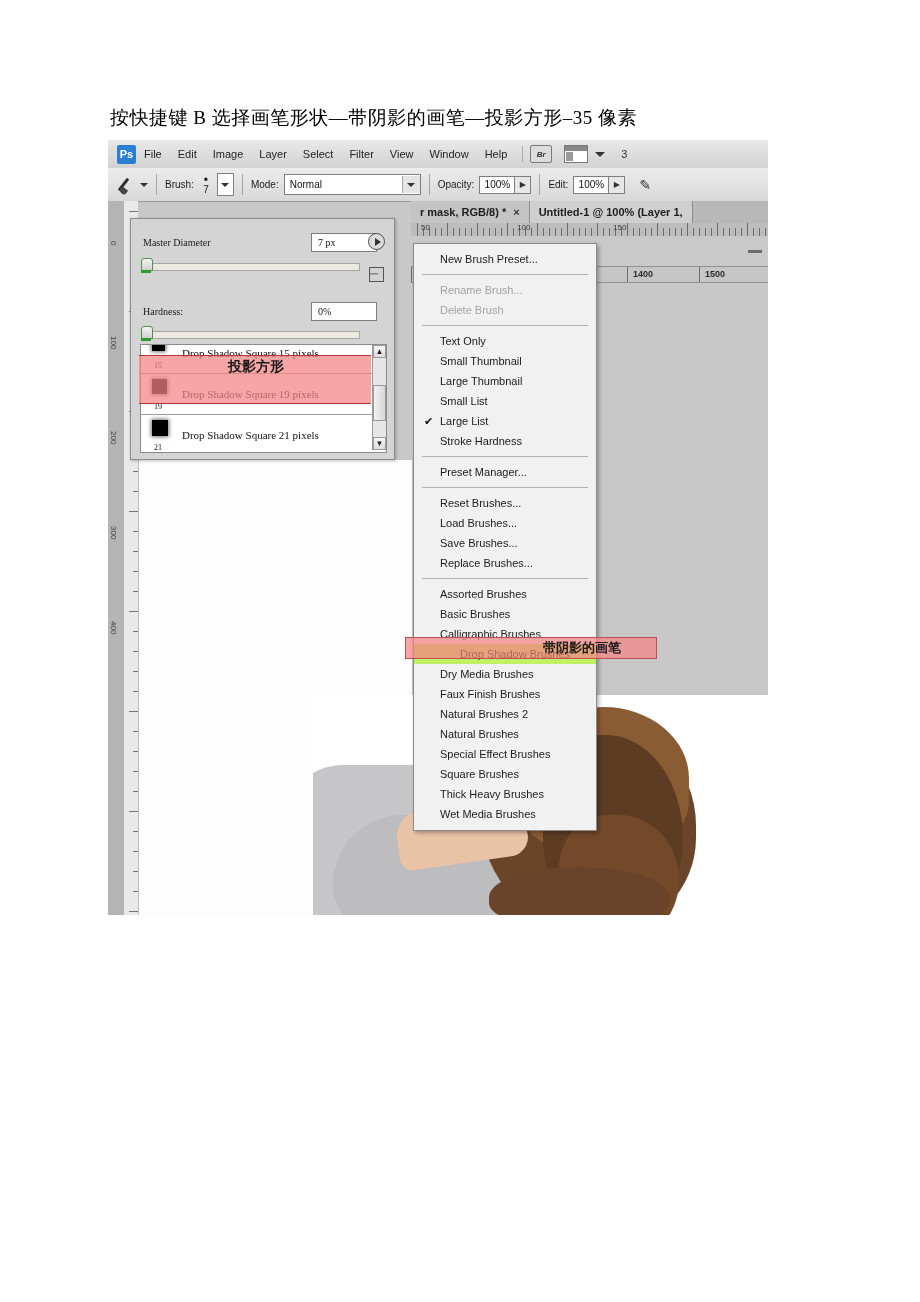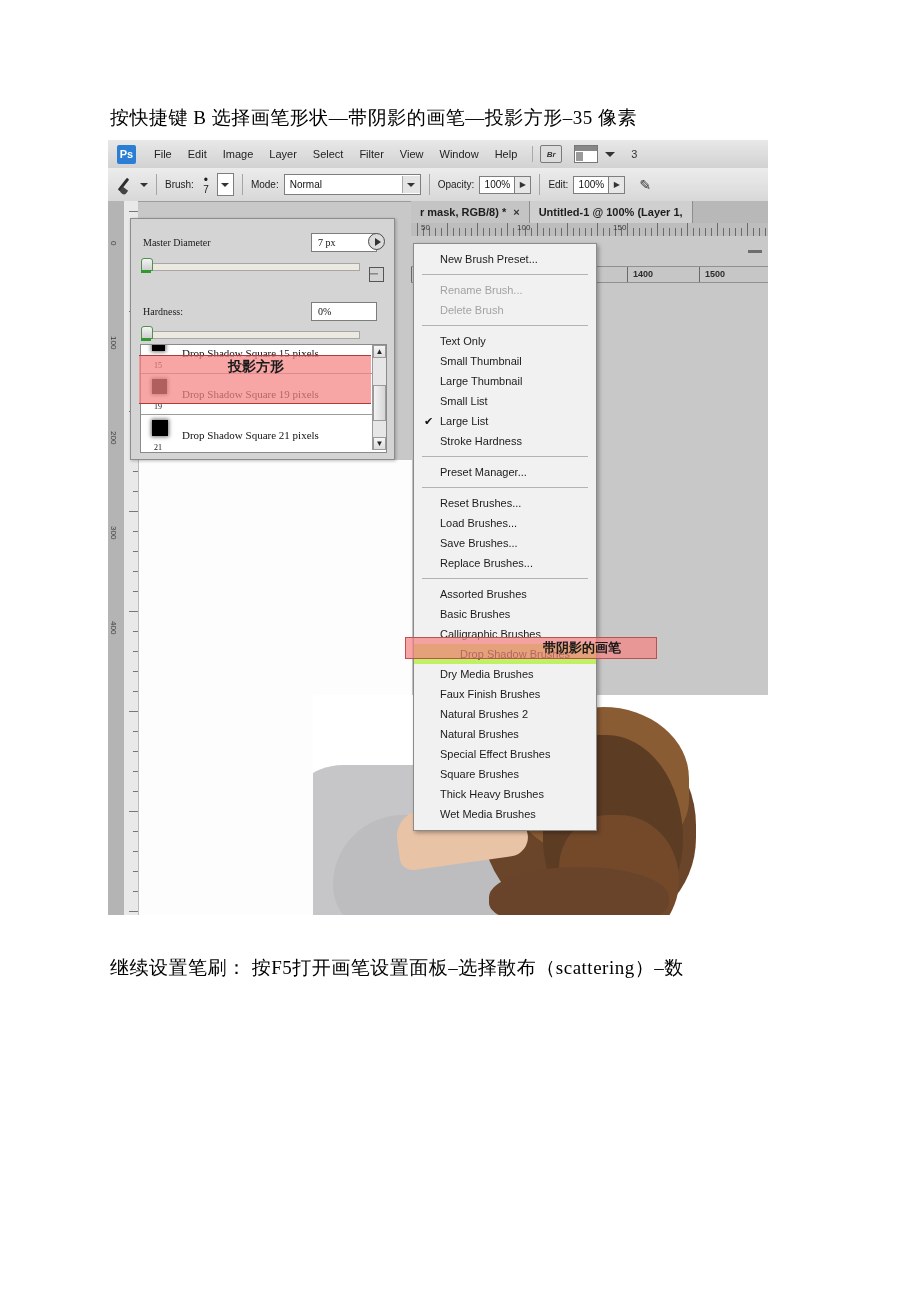--- a/index.html
+++ b/index.html
@@ -27,21 +27,21 @@
   }
 
   
   .menubar{
     position:absolute;left:0;top:0;width:660px;height:28px;
     background:linear-gradient(#e8e8e8,#d2d2d2);
     border-bottom:1px solid #a9a9a9;
     display:flex;align-items:center;
   }
   .ps-logo{
-    width:19px;height:19px;margin-left:9px;margin-right:10px;
+    width:19px;height:19px;margin-left:9px;
     background:#2a7fd4;color:#fff;font-size:11px;font-weight:bold;
     display:flex;align-items:center;justify-content:center;
     border-radius:2px;font-family:"Liberation Sans",sans-serif;
   }
   .menu-item{
     font-size:11px;color:#232323;padding:3px 8px;cursor:default;
   }
   .mb-sep{width:1px;height:16px;background:#a9a9a9;margin:0 7px;}
   .br-btn{
     width:20px;height:16px;border:1px solid #7a7a7a;background:#dcdcdc;
@@ -646,14 +646,13 @@
         <div class="mi">
           <span>Wet Media Brushes</span>
         </div>
       </div>
 
     <div class="redbox" style="left:297px;top:497px;width:250px;height:20px;border:1px solid #c05050;"></div>
     <div class="redlabel" style="left:435px;top:499px;font-size:13px;">带阴影的画笔</div>
 
   </div>
 
-  <div class="caption" id="cap-bottom">继续设置笔刷： 按F5打开画笔设置面板–选择散布（scattering）–数</div>
 </div>
 
 </body></html>

